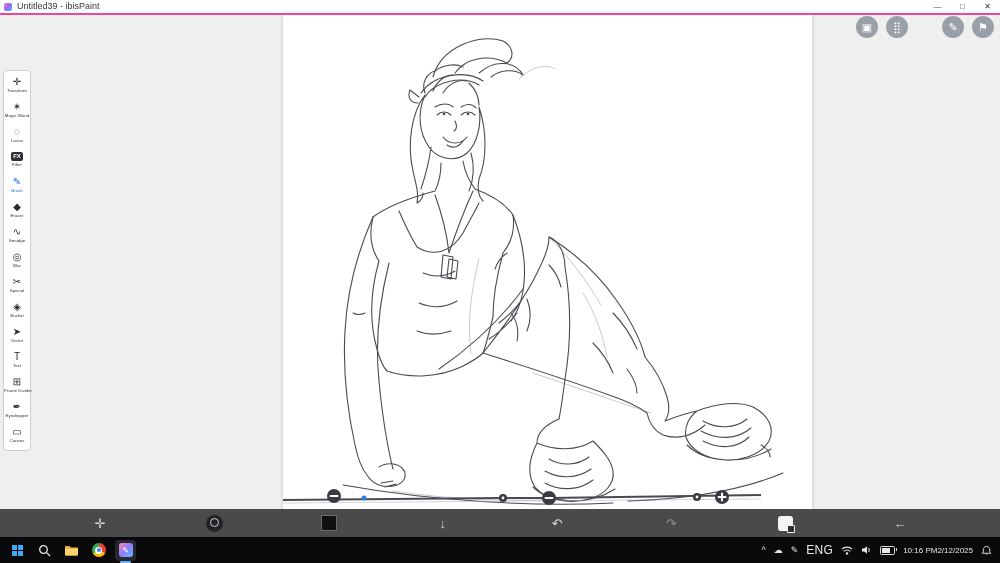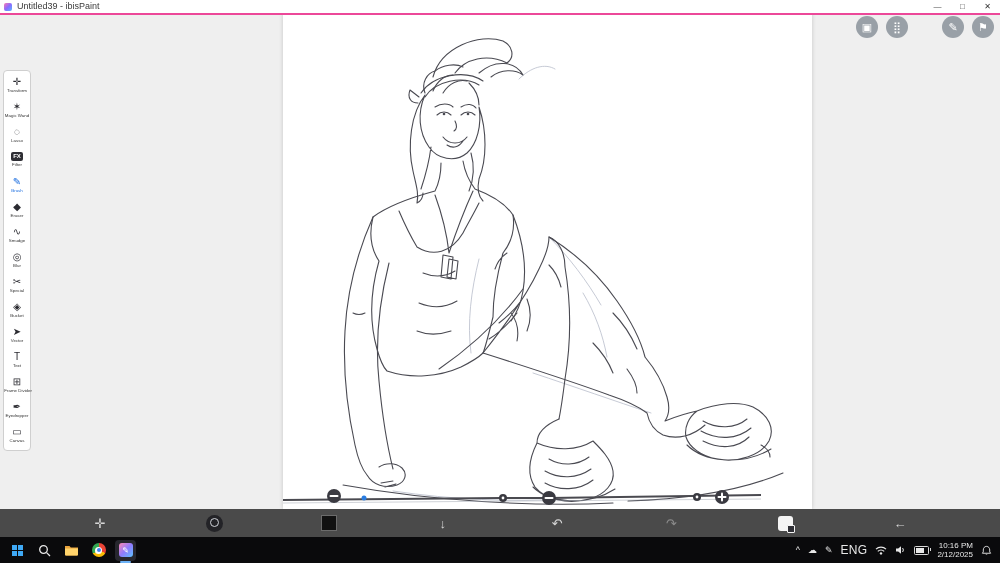--- a/index.html
+++ b/index.html
@@ -75,21 +75,21 @@
     background:linear-gradient(135deg,#ff8ab5,#8f7bff,#5cc2ff);
     display:flex;align-items:center;justify-content:center;color:#fff;font-size:8px;}
   .tb-right{margin-left:auto;display:flex;align-items:center;gap:8px;margin-right:8px;
     font-size:8px;}
   .tray-glyph{font-size:9px;line-height:10px;color:#e8e8e8;}
   .eng{font-size:12px;letter-spacing:.3px;}
   .battery{position:relative;width:13px;height:7px;border:1px solid #d8d8d8;border-radius:1.5px;
     display:inline-block;}
   .battery .fill{position:absolute;left:1px;top:1px;bottom:1px;width:8px;background:#e8e8e8;}
   .battery .nub{position:absolute;right:-3px;top:1.5px;width:1.5px;height:3px;background:#d8d8d8;}
-  .clock{display:flex;flex-direction:column;align-items:flex-end;line-height:9px;font-size:8px;}
+  .clock{display:flex;flex-direction:row;align-items:flex-end;line-height:9px;font-size:8px;}
 </style>
 </head>
 <body>
 
 <div class="titlebar">
   <span class="app-ico"></span>
   <span class="title-text">Untitled39 - ibisPaint</span>
   <div class="win-controls">
     <span class="win-btn">—</span>
     <span class="win-btn">□</span>

